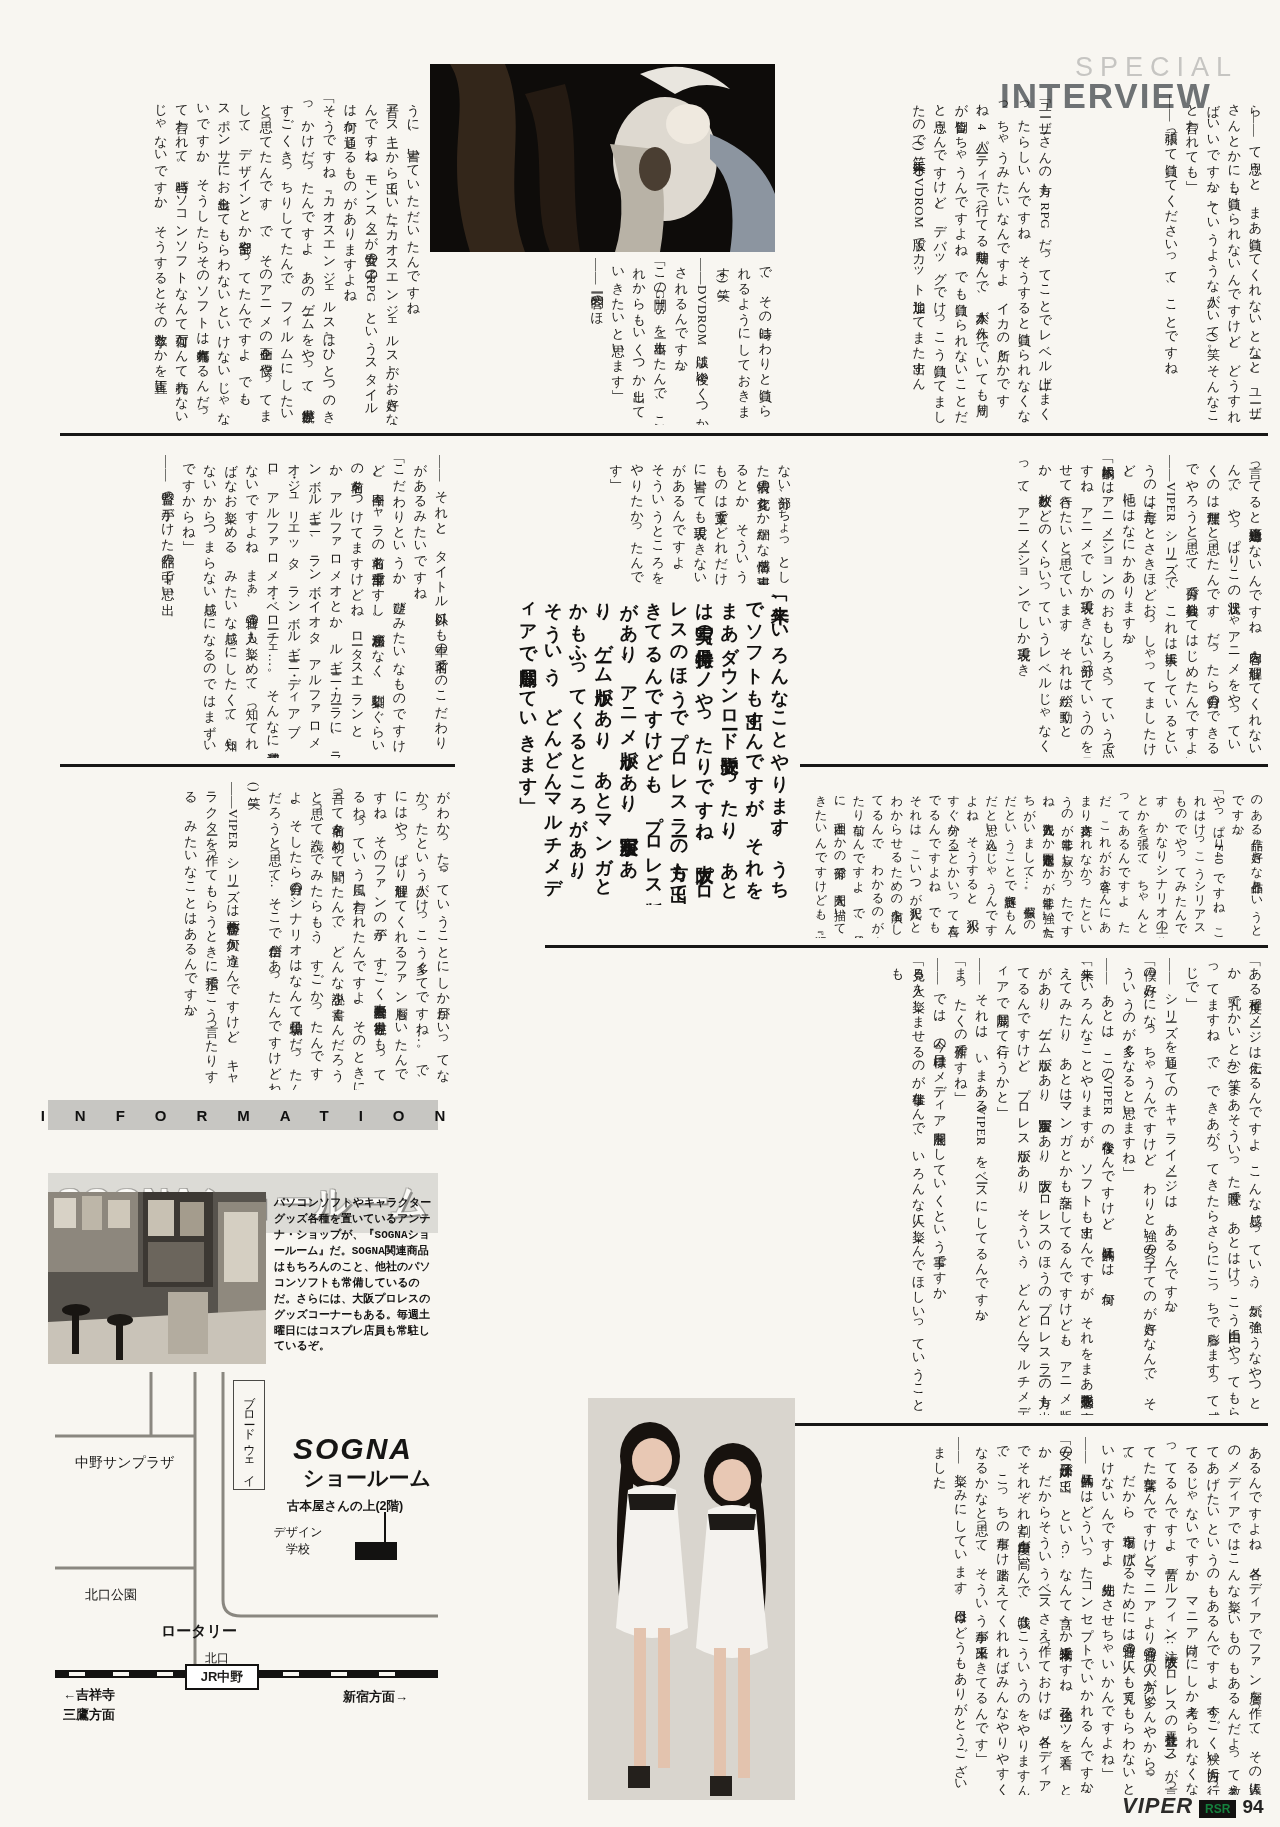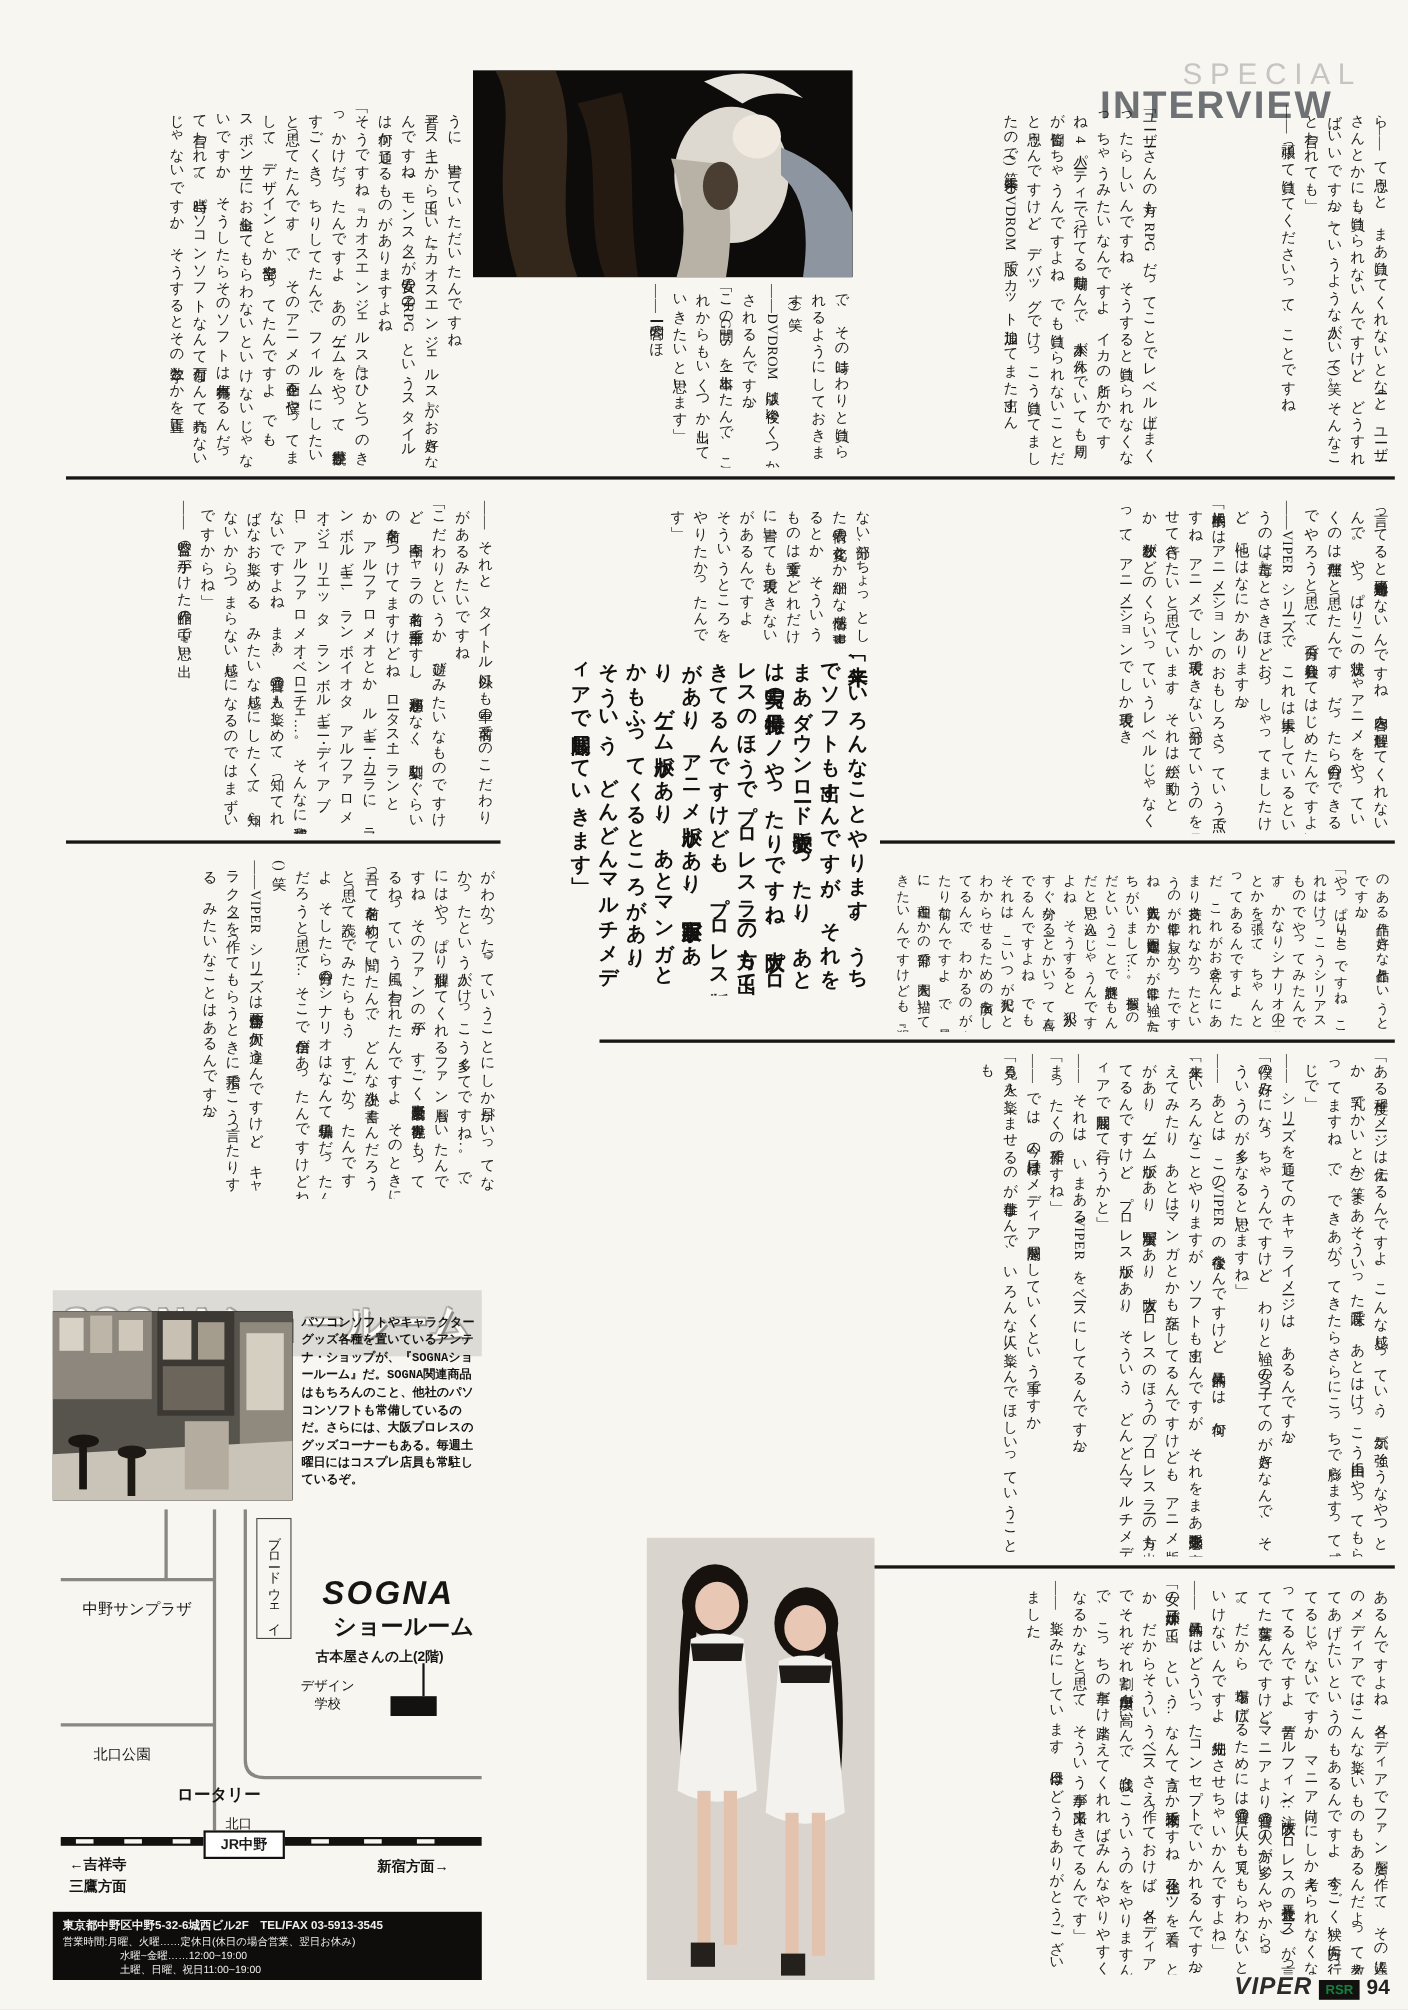--- a/index.html
+++ b/index.html
@@ -160,20 +160,21 @@
       <ellipse cx="144" cy="82" rx="19" ry="21" fill="#e8c8b4"></ellipse>
       <path d="M120,112 Q144,102 168,112 L180,250 Q144,270 108,250 Z" fill="#f4f2ee"></path>
       <path d="M120,116 L168,116 L166,132 L122,132 Z" fill="#1d1a17"></path>
       <rect x="126" y="250" width="12" height="130" fill="#e3c3ae"></rect>
       <rect x="150" y="250" width="12" height="130" fill="#e3c3ae"></rect>
       <rect x="40" y="368" width="22" height="22" fill="#24201c"></rect>
       <rect x="122" y="378" width="22" height="20" fill="#24201c"></rect>
     </svg>
   </div>
 
+  <div class="infobar" style="left:48px;top:1100px;width:390px;height:30px;">INFORMATION</div>
   <div class="titleband" style="left:48px;top:1130px;width:390px;height:60px;margin-top:43px;">
     <span class="sognatitle">SOGNAショールーム</span>
   </div>
 
   <div class="photo" style="left:48px;top:1192px;width:218px;height:172px;">
     <svg width="218" height="172" viewBox="0 0 218 172">
       <rect width="218" height="172" fill="#57534d"></rect>
       <rect x="0" y="0" width="90" height="80" fill="#8d877d"></rect>
       <rect x="6" y="6" width="22" height="30" fill="#d8d2c6"></rect>
       <rect x="34" y="4" width="20" height="34" fill="#bdb6a8"></rect>
@@ -220,26 +221,20 @@
     <div class="lbl" style="left:218px;top:152px;font-size:12px;width:50px;text-align:center;">デザイン学校</div>
     <div class="lbl" style="left:30px;top:214px;font-size:13px;">北口公園</div>
     <div class="lbl" style="left:106px;top:250px;font-size:15px;font-weight:bold;">ロータリー</div>
     <div class="lbl" style="left:150px;top:278px;font-size:12px;">北口</div>
     <div class="jr-box" style="left:130px;top:292px;width:70px;height:22px;">JR中野</div>
     <div class="lbl" style="left:288px;top:316px;font-size:13px;font-weight:700;">新宿方面→</div>
     <div class="lbl" style="left:8px;top:314px;font-size:13px;font-weight:700;">←吉祥寺</div>
     <div class="lbl" style="left:8px;top:334px;font-size:13px;font-weight:700;">三鷹方面</div>
   </div>
 
-  <div class="addr" style="left:48px;top:1738px;width:372px;height:50px;">
-    <div class="a1">東京都中野区中野5-32-6城西ビル2F　TEL/FAX 03-5913-3545</div>
-    <div class="a2">営業時間:月曜、火曜……定休日(休日の場合営業、翌日お休み)</div>
-    <div class="a2" style="padding-left:52px;">水曜~金曜……12:00~19:00</div>
-    <div class="a2" style="padding-left:52px;">土曜、日曜、祝日11:00~19:00</div>
-  </div>
 
   <div class="footer" style="left:1122px;top:1793px;">
     <span class="mag">VIPER</span>
     <span class="badge">RSR</span>
     <span class="pnum">94</span>
   </div>
 
 </div>
 
 </body></html>

